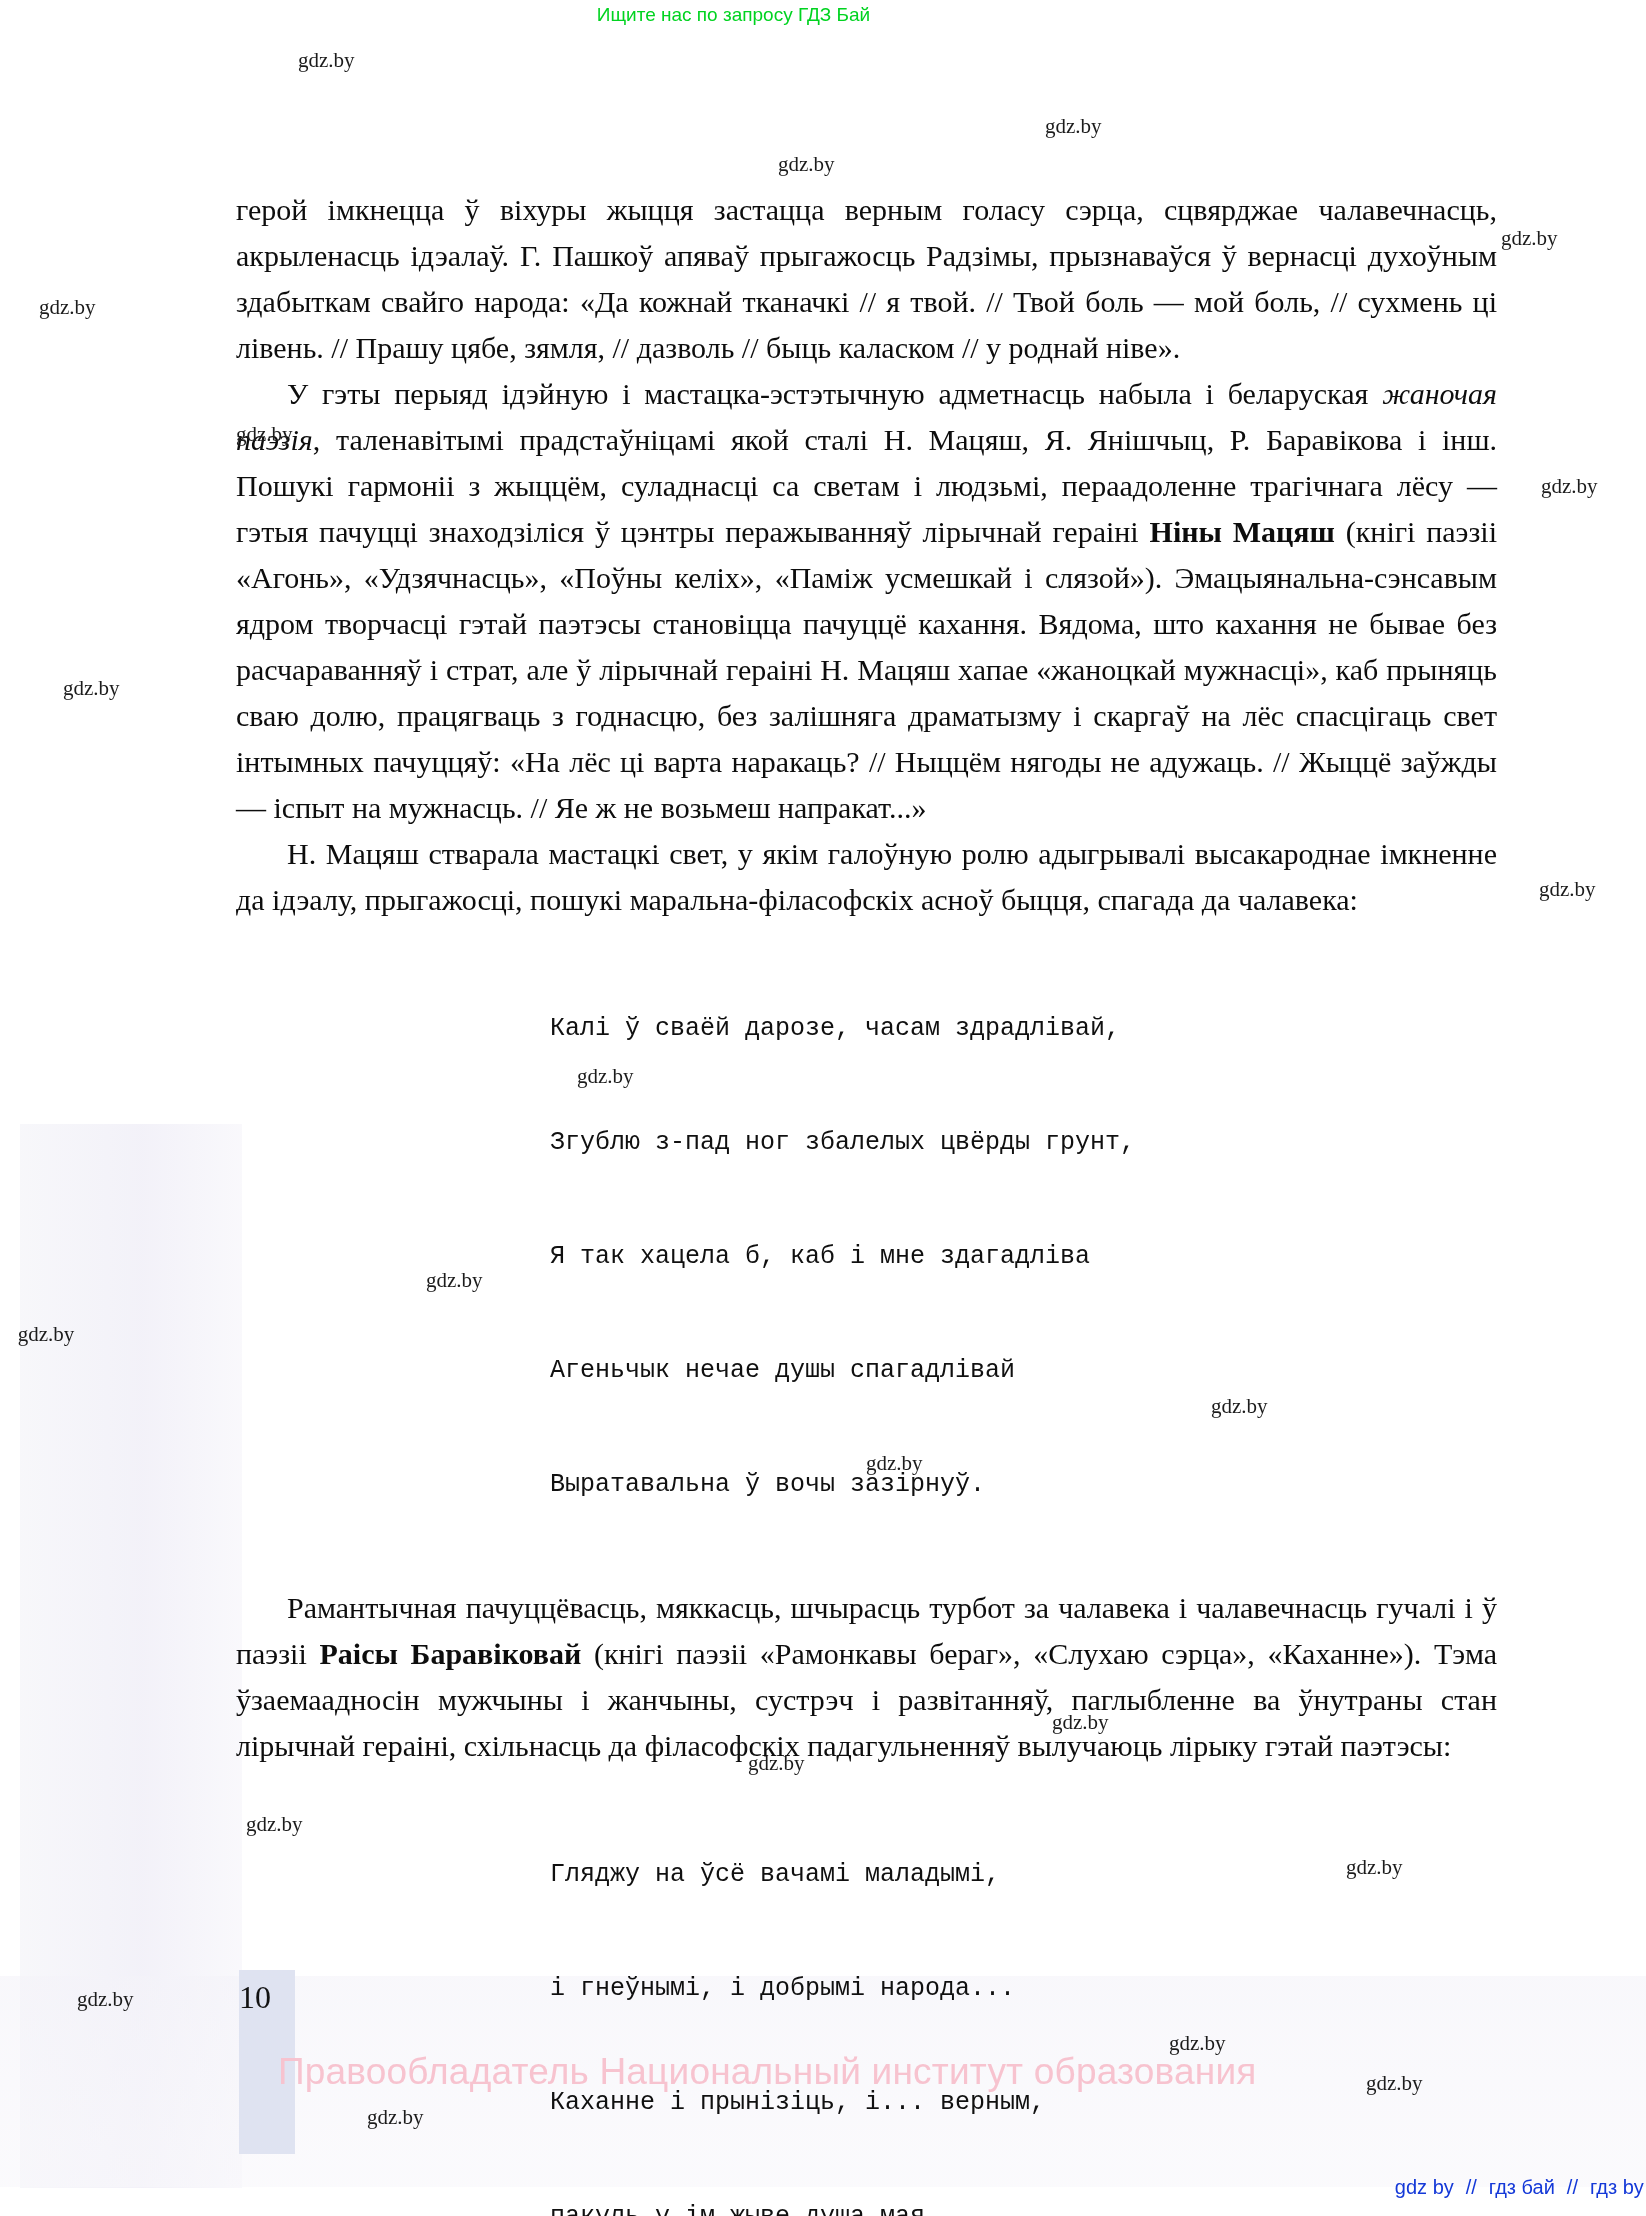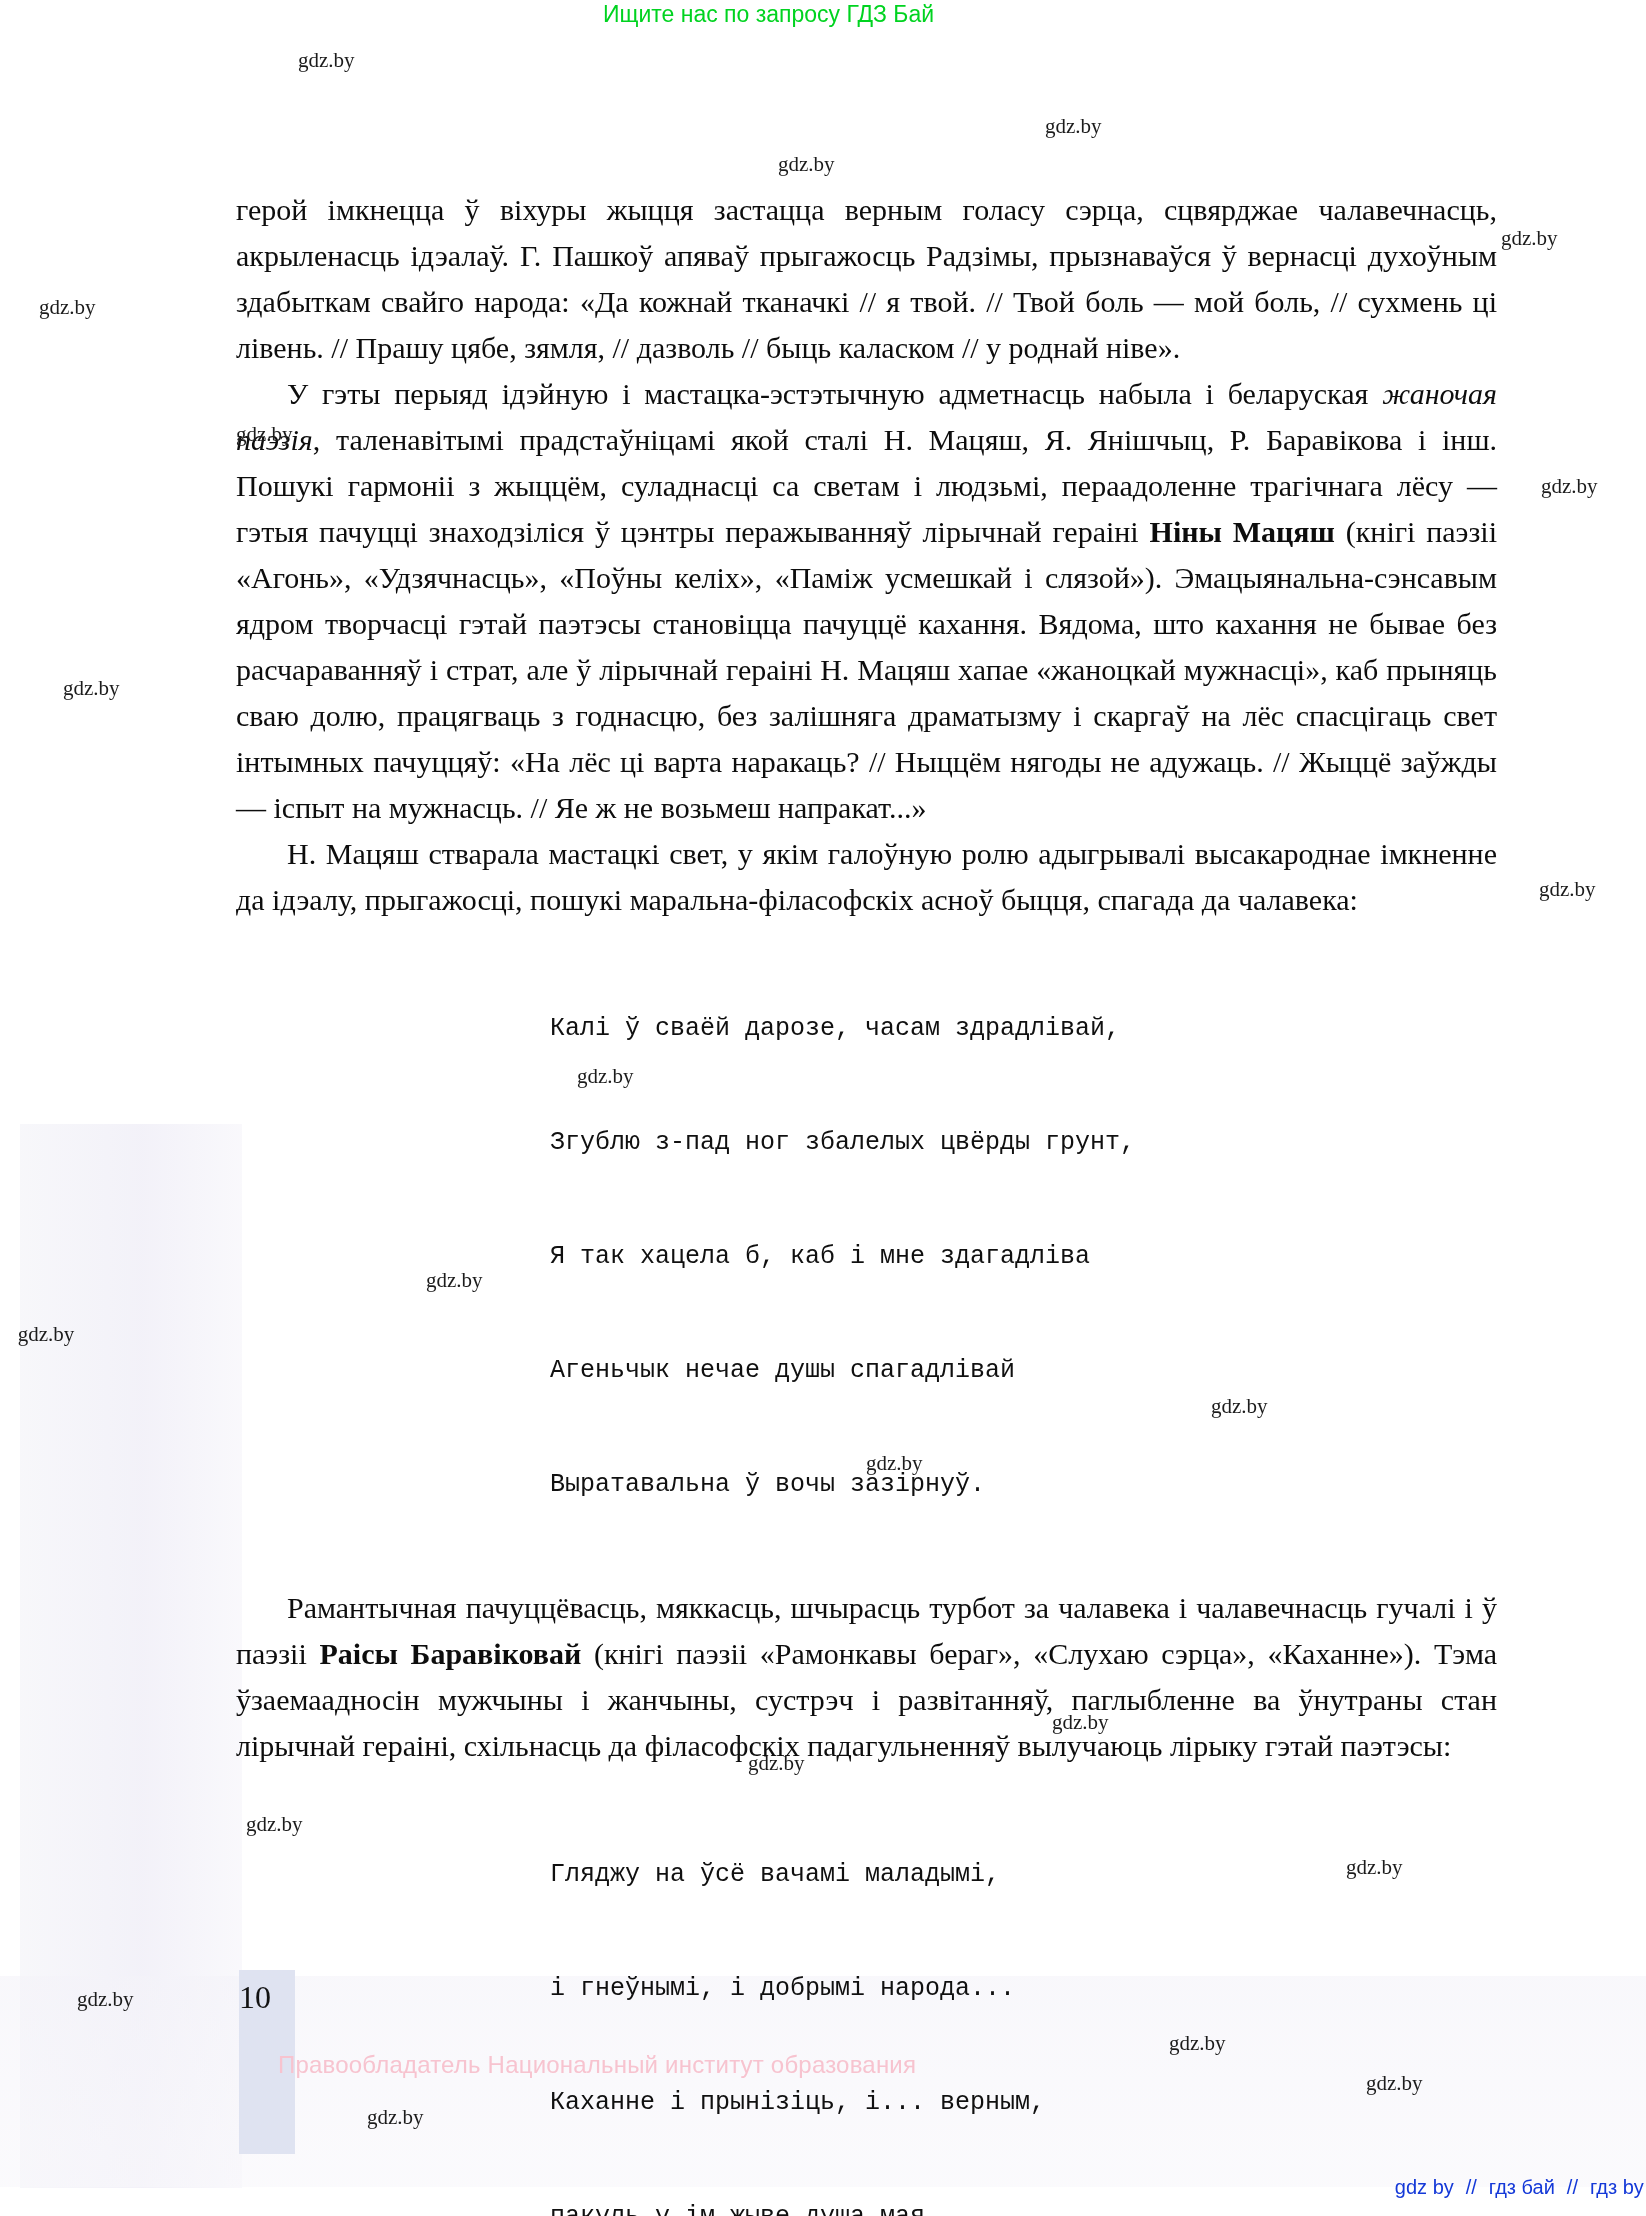--- a/index.html
+++ b/index.html
@@ -20,24 +20,23 @@
   
   #top-banner {
     position: absolute;
     top: 0;
     left: 0;
     width: 1467px;
     height: 29px;
     text-align: center;
     color: #00d320;
     font-family: "Liberation Sans", sans-serif;
-    font-size: 23px;
+    font-size: 19px;
     line-height: 29px;
     white-space: nowrap;
-    padding-left: 35px;
   }
 
   
   #edge-band {
     position: absolute;
     left: 20px;
     top: 1124px;
     width: 222px;
     height: 1064px;
     background: linear-gradient(90deg,#f3f3f8 0%, #eceaf5 55%, #f6f5fa 100%);
@@ -108,21 +107,21 @@
     white-space: pre;
   }
   .verse .vline { display: block; }
 
   
   #copyright {
     position: absolute;
     left: 278px;
     top: 2051px;
     font-family: "Liberation Sans", sans-serif;
-    font-size: 24px;
+    font-size: 37px;
     color: #f7c3cf;
     white-space: nowrap;
     letter-spacing: 0.2px;
   }
 
   
   #bottom-links {
     position: absolute;
     left: 0;
     top: 2176px;

